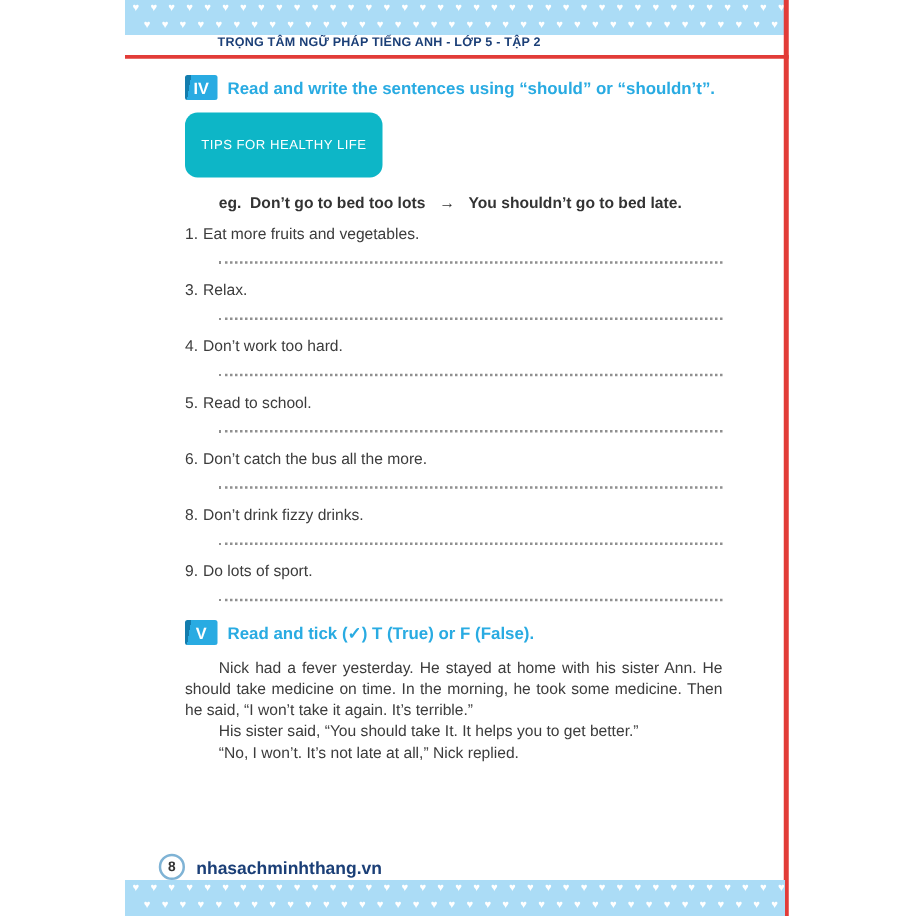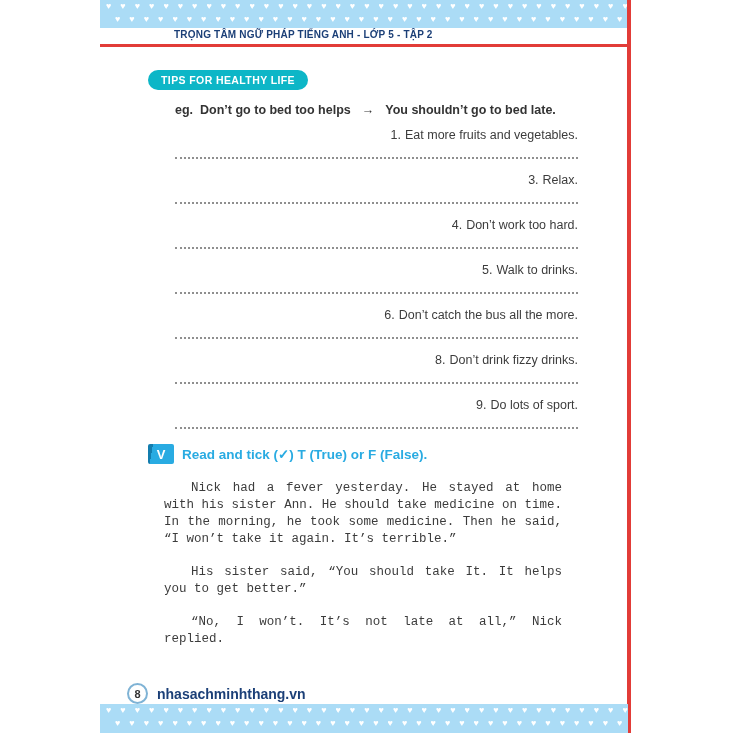--- a/index.html
+++ b/index.html
@@ -29,36 +29,36 @@
 
   
   .content{position:absolute;left:148px;top:60px;width:430px;}
 
   .ex-head{display:flex;align-items:center;gap:8px;}
   .badge{min-width:26px;height:20px;padding:0 3px;
     background:linear-gradient(100deg,#137dae 0 5px,var(--accent) 5px);
     color:#fff;font-weight:bold;font-size:13px;display:flex;align-items:center;justify-content:center;border-radius:2px;}
   .ex-title{color:var(--accent);font-weight:bold;font-size:13.5px;}
 
-  .pill{display:inline-block;margin-top:10px;background:var(--teal);color:#fff;font-weight:bold;
-    font-size:10.5px;letter-spacing:0.4px;padding:4px 13px;border-radius:10px;}
+  .pill{display:inline-block;margin-top:10px;background:var(--teal);color:#fff;font-weight:normal;
+    font-size:10.5px;letter-spacing:0.4px;padding:20px 13px;border-radius:10px;}
 
   .example{margin-top:13px;margin-left:27px;font-size:12.5px;font-weight:bold;color:#333;}
   .example .eg{margin-right:7px;}
   .example .arrow{margin:0 11px;}
 
   .items{margin-top:10px;}
   .item{margin-bottom:13px;}
-  .item-text{font-size:12.5px;color:var(--ink);line-height:16px;text-align:right;}
+  .item-text{font-size:12.5px;color:var(--ink);line-height:16px;}
   .item-text .num{margin-right:4px;}
   .answer-line{margin-left:27px;margin-top:2px;height:14px;border-bottom:2px dotted #8f8f8f;width:403px;}
 
   .ex5{margin-top:15px;}
   .passage{margin-top:10px;}
-  .passage p{margin:16px;font-size:12.5px;line-height:17px;color:var(--ink);text-align:justify;text-indent:27px;font-family:Liberation Mono, monospace;}
+  .passage p{margin:0;font-size:12.5px;line-height:17px;color:var(--ink);text-align:justify;text-indent:27px;}
 
   
   .footer{position:absolute;left:127px;top:683px;display:flex;align-items:center;gap:9px;}
   .page-num{width:21px;height:21px;border:2px solid #7fb3d5;border-radius:50%;background:#fff;color:#333;
     font-weight:bold;font-size:11px;display:flex;align-items:center;justify-content:center;}
   .site{font-size:14px;font-weight:bold;color:var(--navy);}
 </style>
 </head>
 <body>
 
@@ -70,25 +70,31 @@
     <div class="hearts">♥♥♥♥♥♥♥♥♥♥♥♥♥♥♥♥♥♥♥♥♥♥♥♥♥♥♥♥♥♥♥♥♥♥♥♥♥♥♥♥</div>
   </div>
 
   <div class="page-header">TRỌNG TÂM NGỮ PHÁP TIẾNG ANH - LỚP 5 - TẬP 2</div>
   <div class="header-rule"></div>
   <div class="red-edge"></div>
 
   <div class="content">
 
     
+    <div class="ex-head">
+      <span class="badge">
+        <span>IV</span>
+      </span>
+      <span class="ex-title">Read and write the sentences using “should” or “shouldn’t”.</span>
+    </div>
 
     <div class="pill">TIPS FOR HEALTHY LIFE</div>
 
     <div class="example">
-      <span class="eg">eg.</span><span>Don’t go to bed too helps</span><span class="arrow">→</span><span>You shouldn’t go to bed late.</span>
+      <span class="eg">eg.</span><span>Don’t go to bed too lots</span><span class="arrow">→</span><span>You shouldn’t go to bed late.</span>
     </div>
 
     <div class="items">
 
       <div class="item">
         <div class="item-text">
           <span class="num">1.</span><span>Eat more fruits and vegetables.</span>
         </div>
         <div class="answer-line"></div>
       </div>
@@ -103,21 +109,21 @@
 
       <div class="item">
         <div class="item-text">
           <span class="num">4.</span><span>Don’t work too hard.</span>
         </div>
         <div class="answer-line"></div>
       </div>
 
       <div class="item">
         <div class="item-text">
-          <span class="num">5.</span><span>Walk to drinks.</span>
+          <span class="num">5.</span><span>Read to school.</span>
         </div>
         <div class="answer-line"></div>
       </div>
 
       <div class="item">
         <div class="item-text">
           <span class="num">6.</span><span>Don’t catch the bus all the more.</span>
         </div>
         <div class="answer-line"></div>
       </div>

